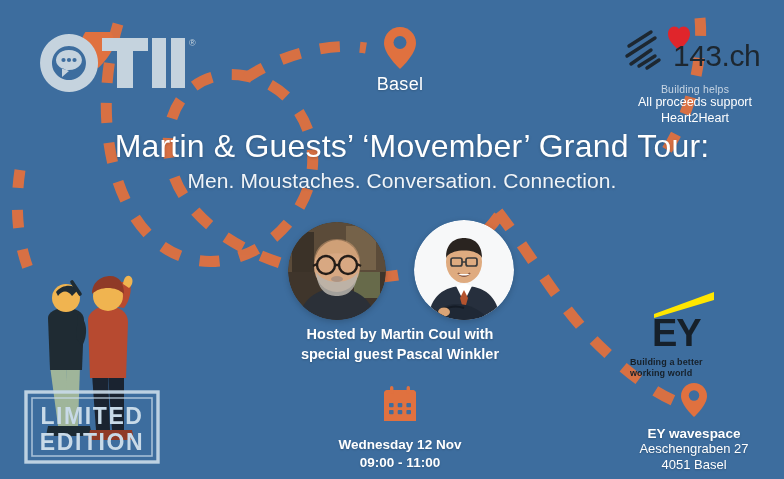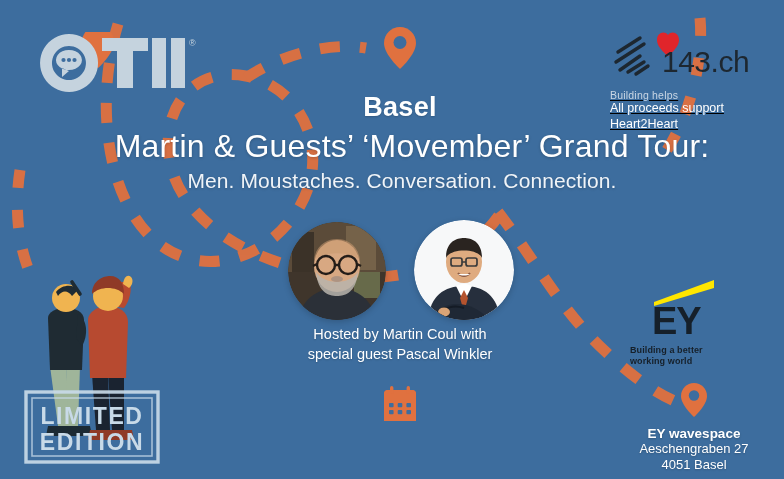--- a/index.html
+++ b/index.html
@@ -15,26 +15,26 @@
   #route{z-index:1;}
   .content{position:absolute;z-index:5;}
 
   
   #otii-logo{left:38px;top:32px;width:160px;height:62px;z-index:6;}
   #otii-logo svg{display:block;}
 
   
   #basel-block{left:330px;top:26px;width:140px;text-align:center;z-index:6;}
   #basel-label{
-    font-size:27px;font-weight:bold;color:#ffffff;letter-spacing:.3px;
-    margin-top:18px;text-shadow:0 1px 2px rgba(0,0,0,.18);
-  }
-
-  
-  #ch143-block{left:610px;top:28px;width:170px;text-align:left;z-index:6;text-decoration:underline;}
+    font-size:18px;font-weight:normal;color:#ffffff;letter-spacing:.3px;
+    margin-top:0;text-shadow:0 1px 2px rgba(0,0,0,.18);
+  }
+
+  
+  #ch143-block{left:610px;top:22px;width:170px;text-align:center;z-index:6;}
   #ch143-tagline{
     font-size:10.5px;color:#c9d6e4;margin-top:1px;letter-spacing:.2px;
   }
   #proceeds{
     font-size:12.5px;color:#ffffff;line-height:1.25;
   }
 
   
   #title-block{left:0;top:128px;width:784px;text-align:center;z-index:6;}
   #title{
@@ -49,26 +49,26 @@
   
   .portrait{
     position:absolute;border-radius:50%;overflow:hidden;z-index:6;
     box-shadow:0 2px 6px rgba(0,0,0,.18);
   }
   #portrait-host{left:288px;top:222px;width:98px;height:98px;}
   #portrait-guest{left:414px;top:220px;width:100px;height:100px;}
 
   #hosted-text{
     left:255px;top:325px;width:290px;text-align:center;z-index:6;
-    font-size:14.5px;font-weight:normal;color:#ffffff;line-height:1.35;
+    font-size:14.5px;font-weight:bold;color:#ffffff;line-height:1.35;
     text-shadow:0 1px 2px rgba(0,0,0,.2);
   }
 
   
-  #ey-block{left:628px;top:276px;width:120px;z-index:6;}
+  #ey-block{left:628px;top:288px;width:120px;z-index:6;}
   #ey-tagline{
     font-size:9px;font-weight:bold;color:#16202a;line-height:1.22;
     margin-top:3px;margin-left:2px;letter-spacing:.1px;
   }
 
   
   #date-block{left:330px;top:385px;width:140px;text-align:center;z-index:6;}
   #date-text{
     margin-top:7px;font-size:13.5px;font-weight:bold;color:#ffffff;
     line-height:1.35;text-shadow:0 1px 2px rgba(0,0,0,.2);
@@ -263,20 +263,24 @@
       <rect x="27.6" y="1" width="3.4" height="8" rx="1.7" fill="#e0713f"></rect>
       <g fill="#3d6d9e">
         <rect x="10" y="18" width="4.6" height="4.2" rx="1"></rect>
         <rect x="18.7" y="18" width="4.6" height="4.2" rx="1"></rect>
         <rect x="27.4" y="18" width="4.6" height="4.2" rx="1"></rect>
         <rect x="10" y="25" width="4.6" height="4.2" rx="1"></rect>
         <rect x="18.7" y="25" width="4.6" height="4.2" rx="1"></rect>
         <rect x="27.4" y="25" width="4.6" height="4.2" rx="1"></rect>
       </g>
     </svg>
+    <div id="date-text">
+      <div>Wednesday 12 Nov</div>
+      <div>09:00 - 11:00</div>
+    </div>
   </div>
 
   <div class="content" id="venue-block">
     <svg width="28" height="36" viewBox="0 0 28 36">
       <path d="M14,1 C21.2,1 27,6.8 27,14 C27,23.5 14,35 14,35 C14,35 1,23.5 1,14 C1,6.8 6.8,1 14,1 z" fill="#e0713f"></path>
       <circle cx="14" cy="13.5" r="5.2" fill="#3d6d9e"></circle>
     </svg>
     <div id="venue-name">EY wavespace</div>
     <div class="venue-line">Aeschengraben 27</div>
     <div class="venue-line">4051 Basel</div>

